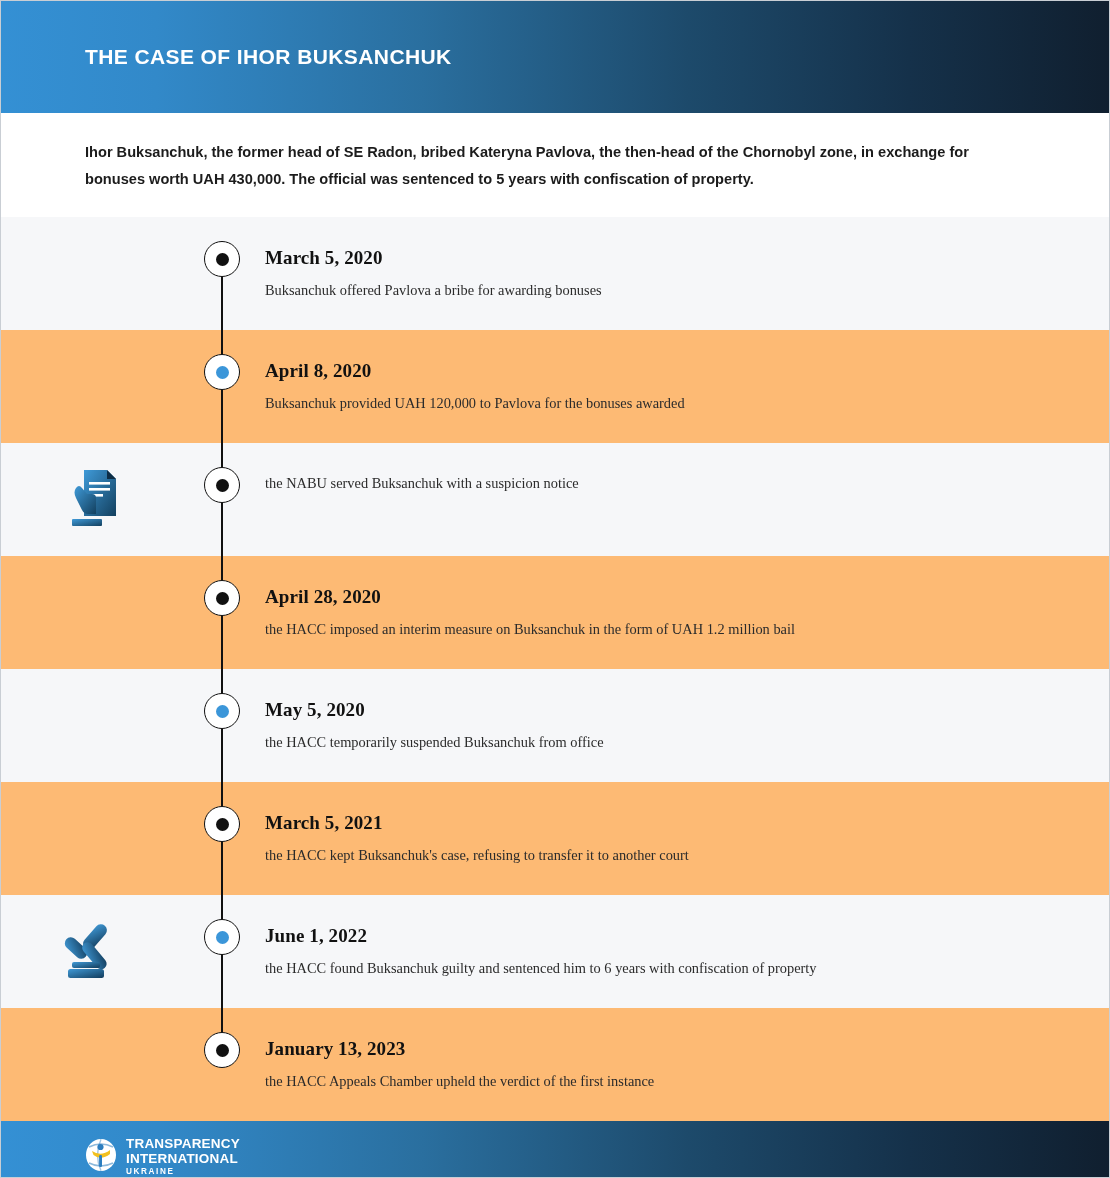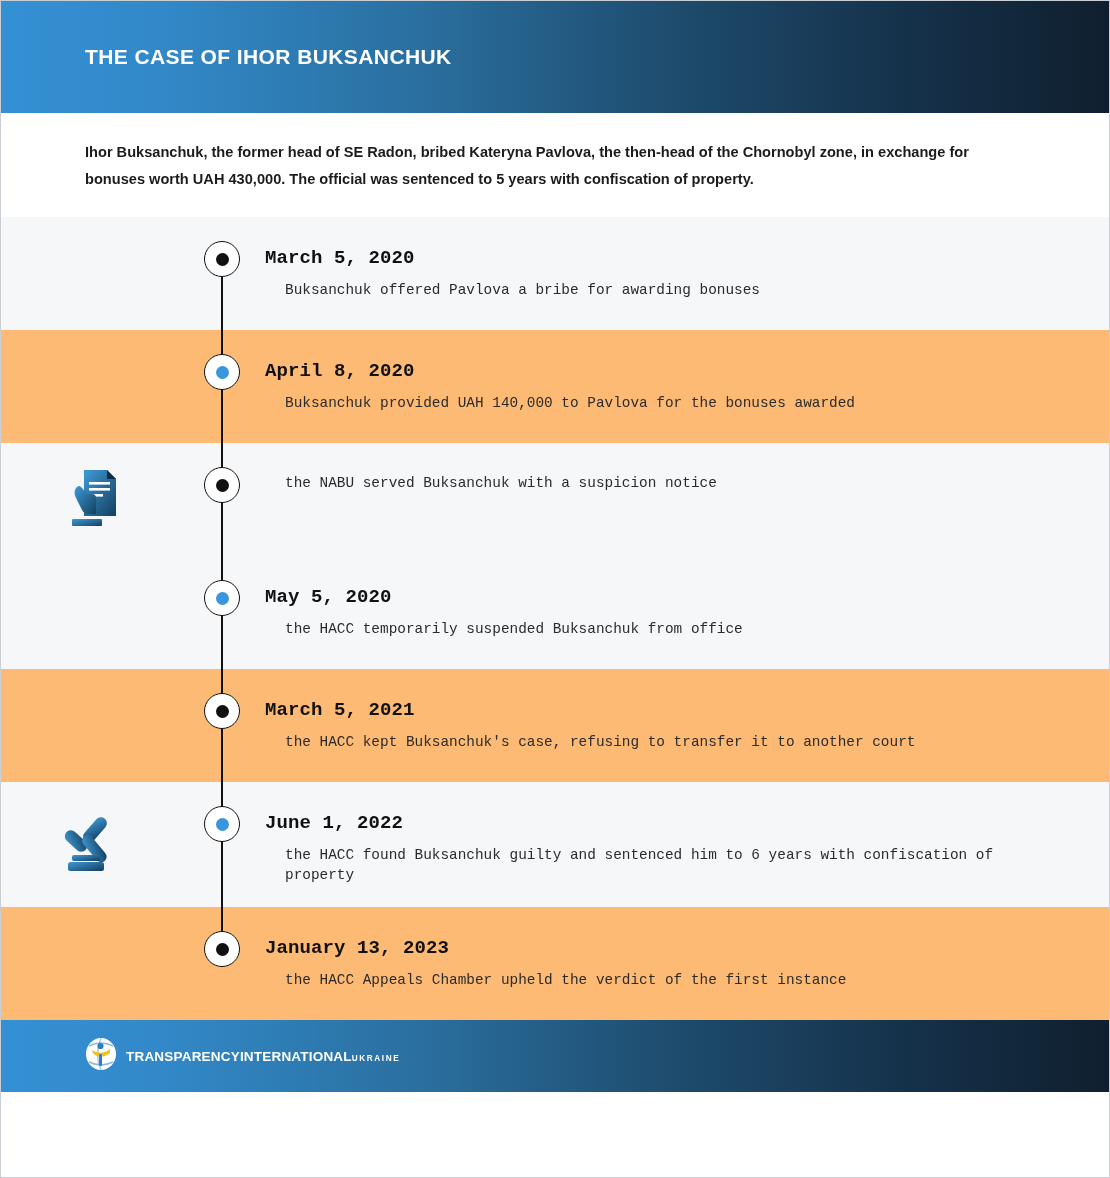--- a/index.html
+++ b/index.html
@@ -126,49 +126,47 @@
   .content {
     flex: 1 1 auto;
     padding: 30px 40px 22px 12px;
   }
   .date {
     font-size: 19px;
     font-weight: bold;
     color: #111111;
     letter-spacing: 0.1px;
     margin-bottom: 11px;
-    font-family: Liberation Mono, monospace;
+    font-family: Liberation Serif, serif;
   }
   .desc {
     font-size: 14.4px;
     color: #2b2b2b;
     line-height: 20px;
-    font-family: Liberation Mono, monospace;
-    margin-left: 20px;
+    font-family: Liberation Serif, serif;
   }
 
   
   .footer {
     height: 72px;
     width: 100%;
     background: linear-gradient(90deg, #3490d4 0%, #3289c9 14%, #2a6f9f 38%, #1d4a6b 62%, #15314a 82%, #101f2f 100%);
     display: flex;
     align-items: center;
   }
   .logo-wrap {
     display: flex;
     align-items: center;
     margin-left: 84px;
     gap: 9px;
   }
   .logo-words {
     display: flex;
-    flex-direction: row;
+    flex-direction: column;
     line-height: 1;
-    align-items: flex-end;
   }
   .logo-l1, .logo-l2 {
     color: #ffffff;
     font-size: 13.5px;
     font-weight: bold;
     letter-spacing: 0.2px;
     font-family: "Liberation Sans", sans-serif;
   }
   .logo-l2 { margin-top: 1px; }
   .logo-l3 {
@@ -210,21 +208,21 @@
       <div class="row plain">
         <div class="gutter"></div>
         <div class="markercol">
           <div class="railline"></div>
           <div class="marker">
             <div class="dot blue"></div>
           </div>
         </div>
         <div class="content">
           <div class="date">April 8, 2020</div>
-          <div class="desc">Buksanchuk provided UAH 140,000 to Pavlova for the bonuses awarded</div>
+          <div class="desc">Buksanchuk provided UAH 120,000 to Pavlova for the bonuses awarded</div>
         </div>
       </div>
       <div class="row shaded">
         <div class="gutter">
           <span><svg width="56" height="72" viewBox="0 0 56 72" xmlns="http://www.w3.org/2000/svg">
       <defs>
         <linearGradient id="gdoc" x1="0" y1="0" x2="1" y2="1">
           <stop offset="0%" stop-color="#3f9ad8"></stop>
           <stop offset="100%" stop-color="#13405f"></stop>
         </linearGradient>
@@ -239,20 +237,33 @@
     </svg></span>
         </div>
         <div class="markercol">
           <div class="railline"></div>
           <div class="marker">
             <div class="dot black"></div>
           </div>
         </div>
         <div class="content">
           <div class="desc">the NABU served Buksanchuk with a suspicion notice</div>
+        </div>
+      </div>
+      <div class="row plain">
+        <div class="gutter"></div>
+        <div class="markercol">
+          <div class="railline"></div>
+          <div class="marker">
+            <div class="dot black"></div>
+          </div>
+        </div>
+        <div class="content">
+          <div class="date">April 28, 2020</div>
+          <div class="desc">the HACC imposed an interim measure on Buksanchuk in the form of UAH 1.2 million bail</div>
         </div>
       </div>
       <div class="row shaded">
         <div class="gutter"></div>
         <div class="markercol">
           <div class="railline"></div>
           <div class="marker">
             <div class="dot blue"></div>
           </div>
         </div>

